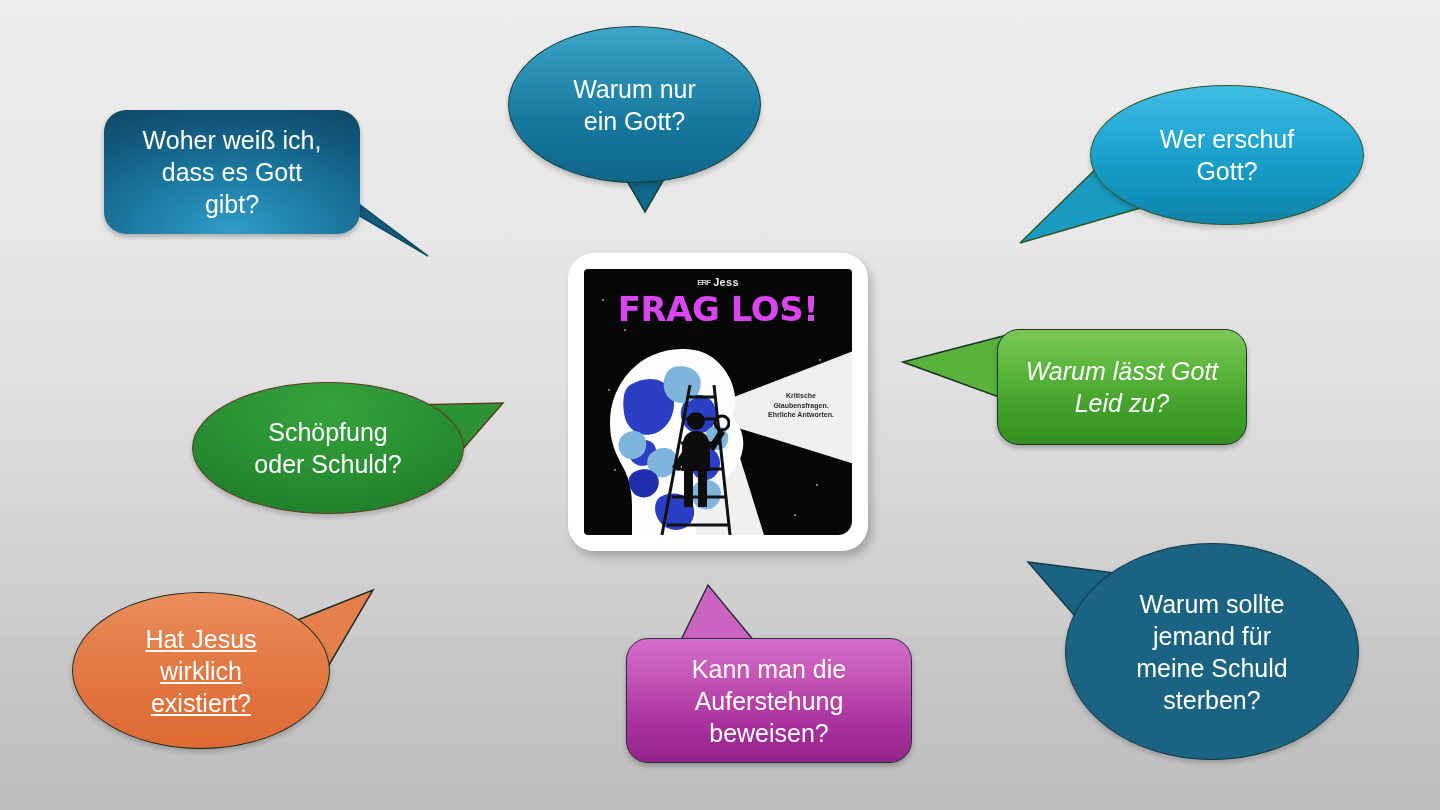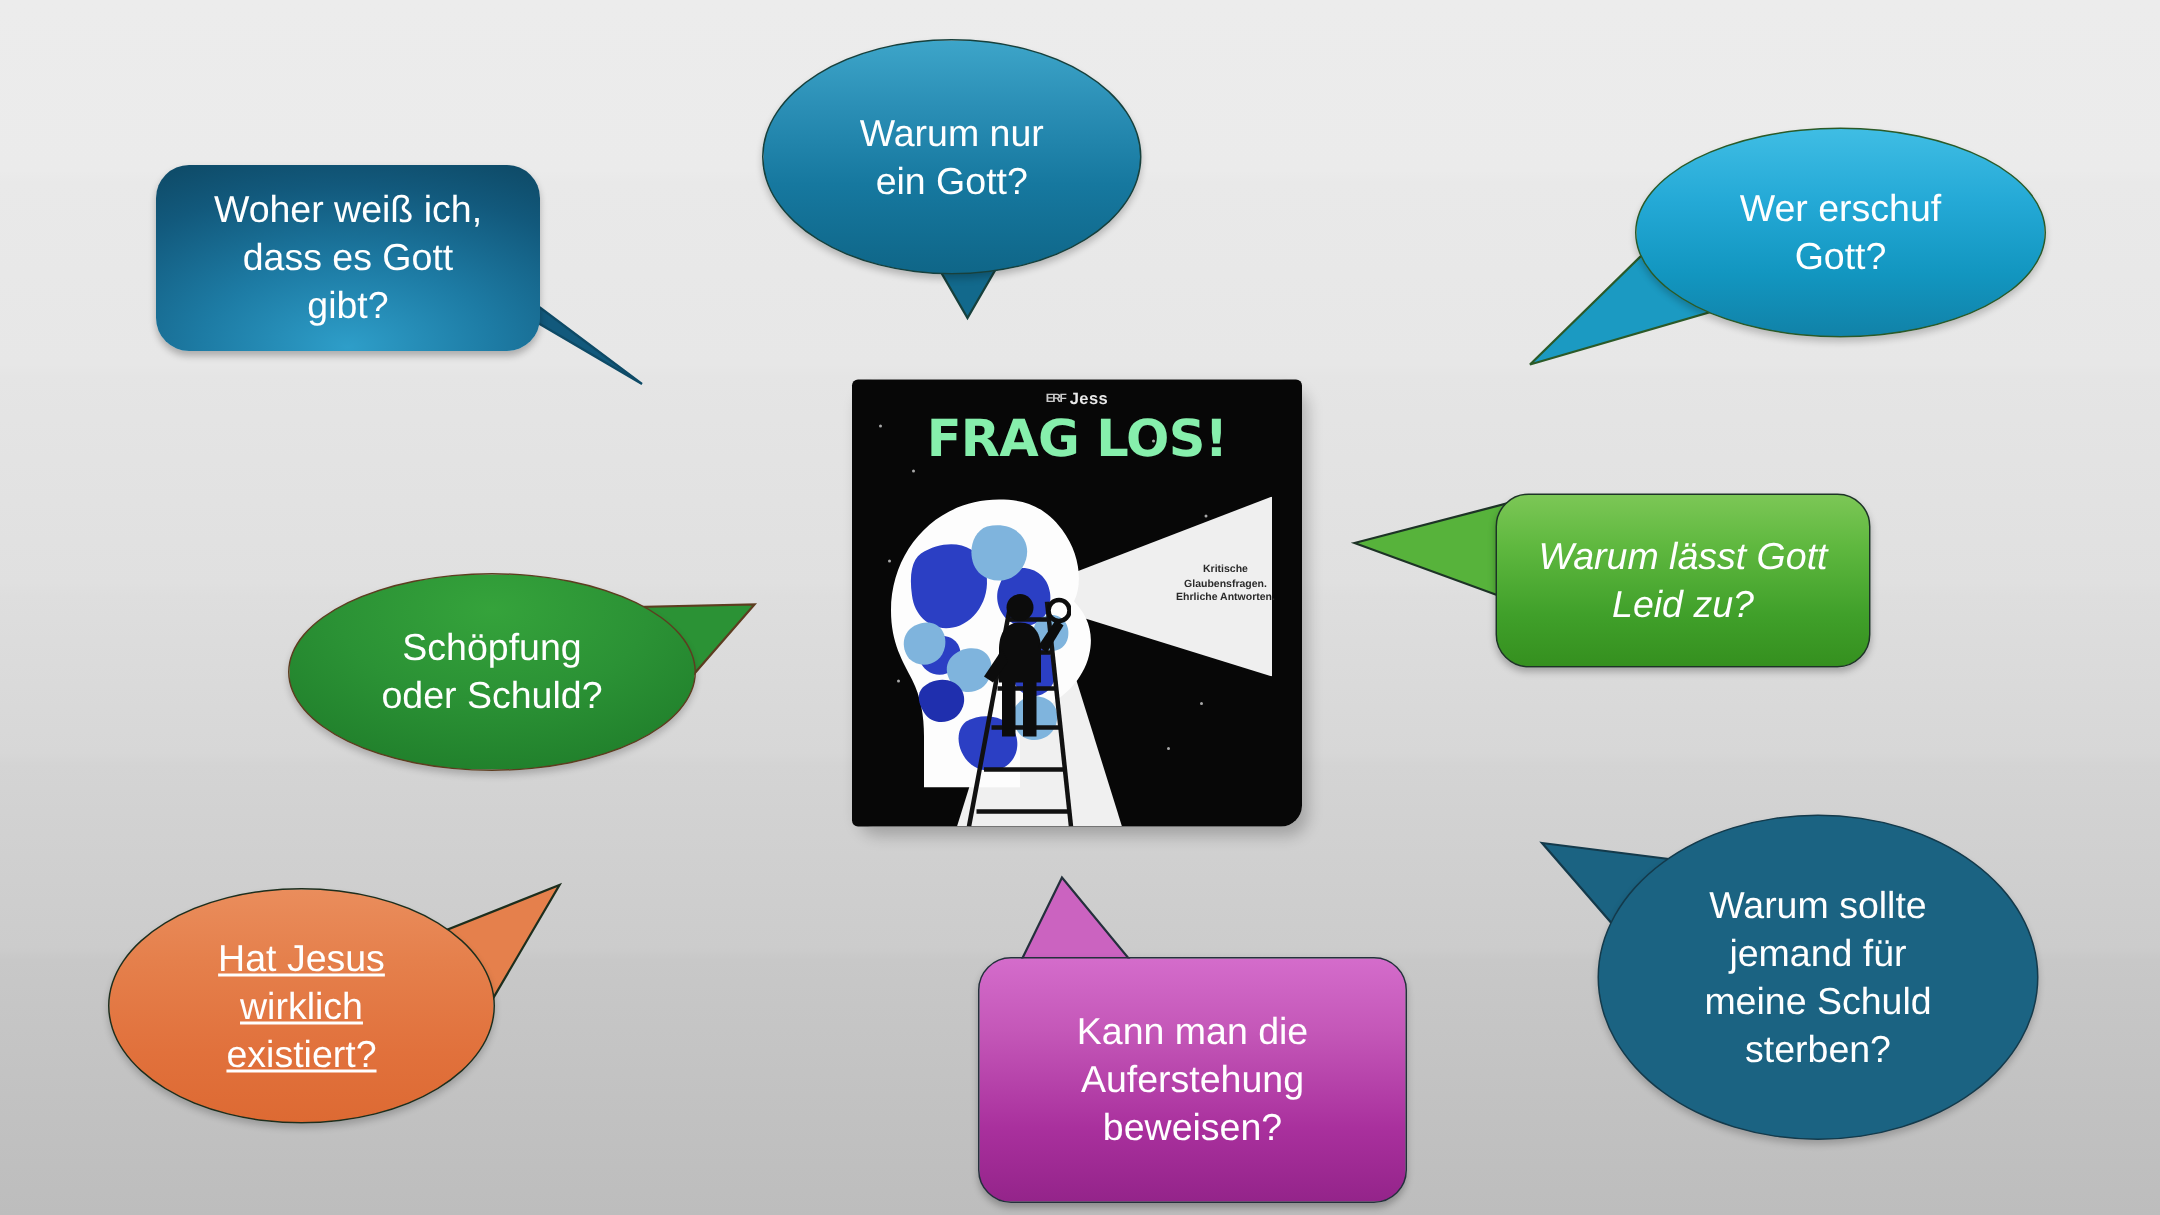--- a/index.html
+++ b/index.html
@@ -86,21 +86,21 @@
     box-shadow: 0 3px 5px rgba(0,0,0,0.2);
   }
   #b-jesus {
     left: 72px; top: 592px; width: 258px; height: 157px;
     background: linear-gradient(to bottom, #ea8d5c 0%, #e5804c 30%, #e1713c 70%, #dd6a33 100%);
     border: 1.5px solid #1d2e1d;
     box-shadow: 0 3px 5px rgba(0,0,0,0.2);
     text-decoration: underline;
   }
   #b-aufer {
-    left: 652px; top: 638px; width: 286px; height: 164px;
+    left: 626px; top: 638px; width: 286px; height: 125px;
     background: linear-gradient(to bottom, #d46ccb 0%, #c457b8 30%, #a9309d 70%, #94248a 100%);
     border: 1.5px solid #24303c;
     box-shadow: 0 3px 5px rgba(0,0,0,0.25);
   }
   #b-sterben {
     left: 1065px; top: 543px; width: 294px; height: 217px;
     background: #1b6382;
     border: 1.5px solid #143a4b;
     box-shadow: 0 3px 5px rgba(0,0,0,0.2);
   }
@@ -108,21 +108,22 @@
   
   #poster-wrap {
     position: absolute;
     left: 568px; top: 253px;
     width: 300px; height: 298px;
     z-index: 5;
   }
   #poster-frame {
     position: absolute; inset: 0;
     background: #ffffff;
-    border-radius: 14px;
+    border-radius: 26px;
+    padding: 16px;
     box-sizing: border-box;
     box-shadow: 4px 6px 10px rgba(0,0,0,0.22);
   }
   #poster {
     position: relative;
     width: 100%; height: 100%;
     background: #070707;
     border-radius: 4px 4px 14px 4px;
     overflow: hidden;
   }
@@ -138,21 +139,21 @@
     display: inline-block;
     font-size: 8px;
     color: #c9c9c9;
     letter-spacing: -1px;
     margin-right: 3px;
     transform: translateY(-1px);
   }
   #poster-title {
     position: absolute; top: 20px; left: 0; right: 0;
     text-align: center;
-    color: #86efac;
+    color: #d946ef;
     font-size: 34px;
     font-weight: bold;
     letter-spacing: -0.5px;
     font-family: "DejaVu Sans", sans-serif;
   }
   #poster-sub {
     position: absolute;
     right: 8px; top: 122px;
     width: 86px;
     text-align: center;

